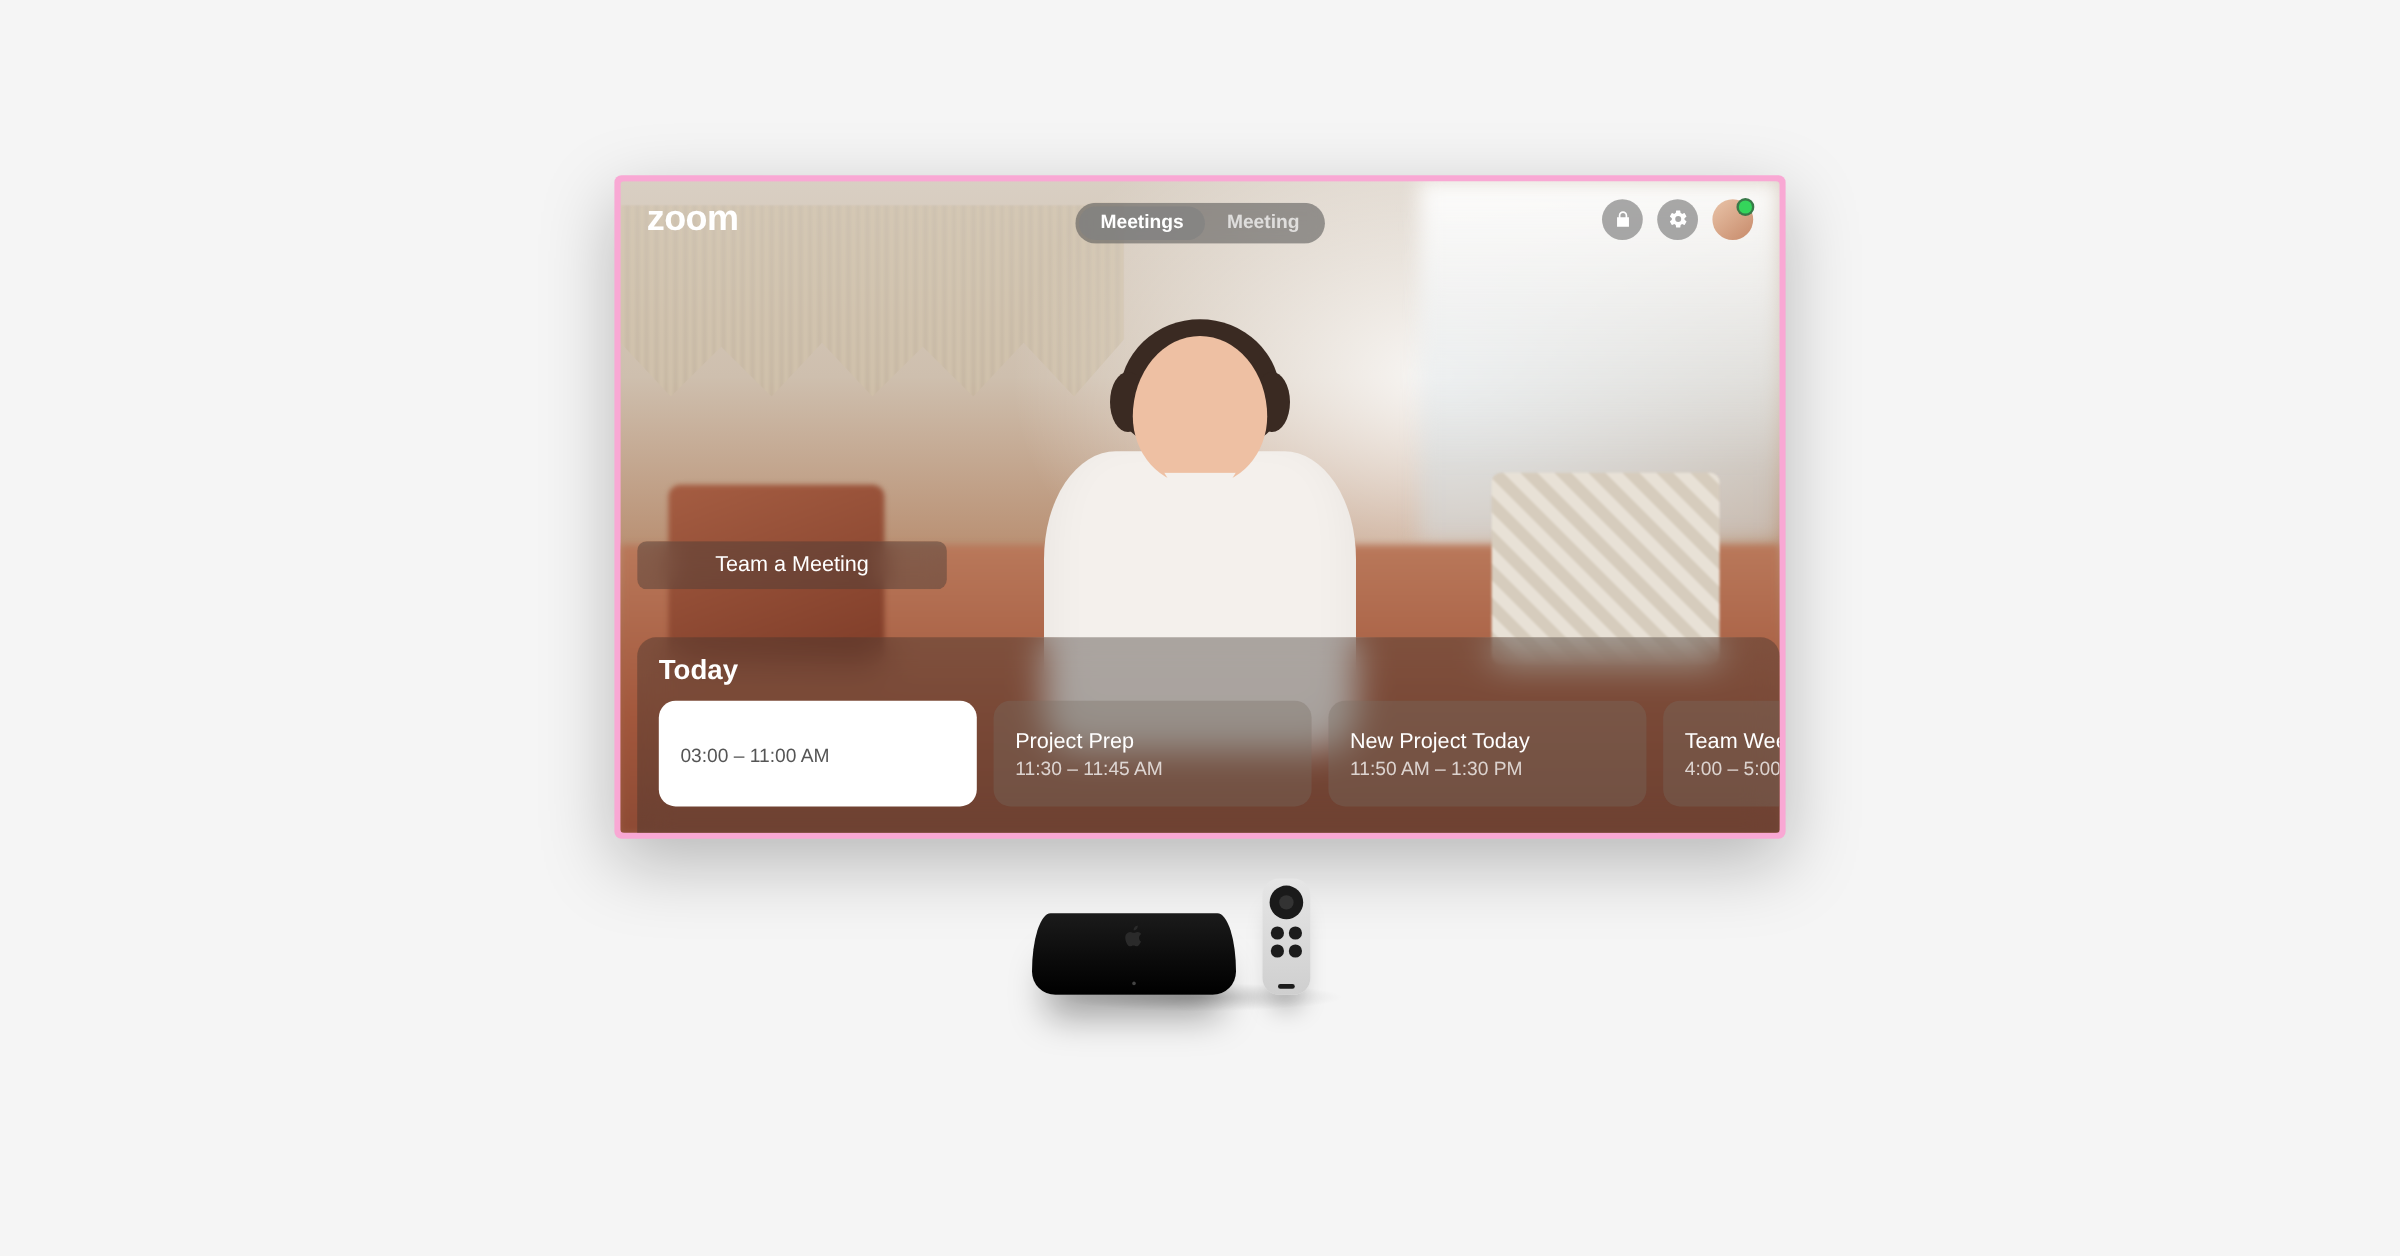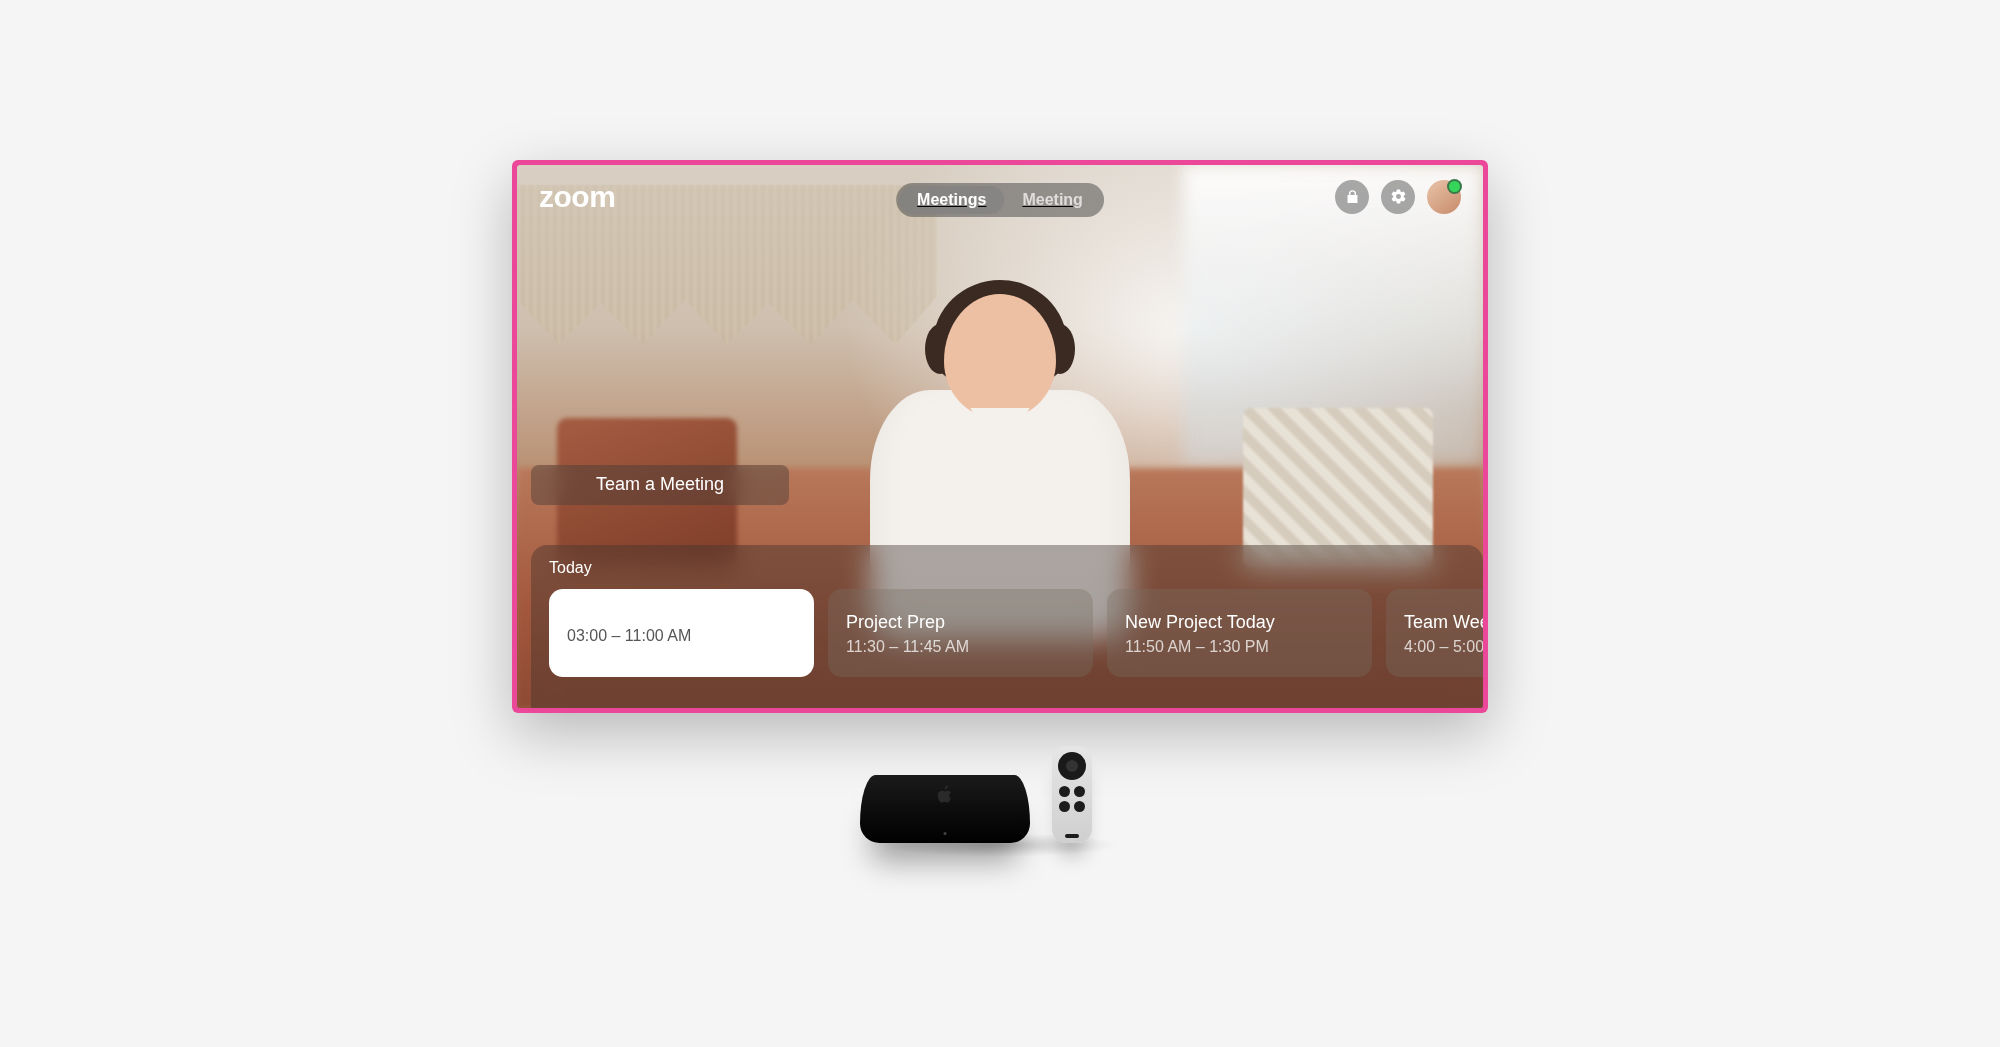--- a/index.html
+++ b/index.html
@@ -17,25 +17,25 @@
     width: 1512px;
     height: 792px;
     position: relative;
     display: flex;
     flex-direction: column;
     align-items: center;
   }
   .tv-frame {
     width: 976px;
     height: 553px;
-    background: #ec4899;
+    background: #f9a8d4;
     border-radius: 6px;
     padding: 5px;
     box-shadow: 0 20px 60px rgba(0,0,0,0.25);
-    margin-top: 32px;
+    margin-top: 18px;
     position: relative;
     overflow: hidden;
   }
   .screen {
     width: 100%;
     height: 100%;
     border-radius: 3px;
     overflow: hidden;
     position: relative;
     background:
@@ -129,21 +129,20 @@
     letter-spacing:-0.5px;
   }
   .tab-pill {
     position:absolute; left:50%; top:18px; transform:translateX(-50%);
     background: rgba(80,80,80,0.55);
     backdrop-filter: blur(6px);
     border-radius: 30px;
     height:34px;
     display:flex; align-items:center;
     padding:3px;
-    text-decoration:underline;
   }
   .tab {
     padding: 5px 18px;
     font-size:16px; font-weight:600;
     color: rgba(255,255,255,0.7);
     border-radius:30px;
     cursor:pointer;
   }
   .tab.active {
     background: rgba(130,130,130,0.7);
@@ -192,21 +191,21 @@
     position:absolute;
     left:14px; right:0; bottom:0;
     height:163px;
     background: rgba(60,50,45,0.4);
     backdrop-filter: blur(14px);
     border-radius:16px 16px 0 0;
     padding:14px 0 16px 18px;
     overflow:hidden;
   }
   .today-title {
-    color:#fff; font-size:16px; font-weight:400;
+    color:#fff; font-size:23px; font-weight:700;
     margin-bottom:12px;
   }
   .cards {
     display:flex; gap:14px;
   }
   .card {
     flex:0 0 265px;
     height:88px;
     border-radius:14px;
     padding:12px 18px 10px;

